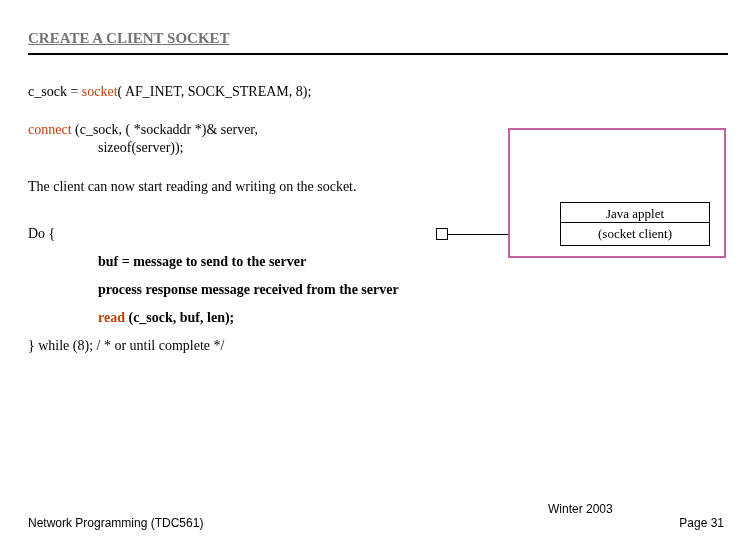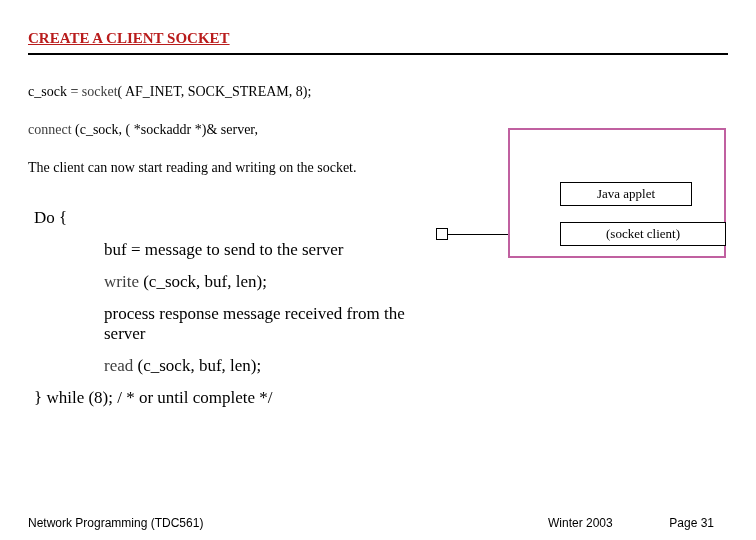--- a/index.html
+++ b/index.html
@@ -8,62 +8,62 @@
     height: 540px;
     background: #ffffff;
     font-family: "Times New Roman", Times, serif;
     position: relative;
     padding: 30px 28px 0 28px;
   }
   .title {
     font-weight: bold;
     font-size: 15px;
     text-decoration: underline;
-    color: #b91c1c;
+    color: #737373;
     margin-bottom: 6px;
   }
   .hr {
     height: 2px;
     background: #000;
     margin-bottom: 28px;
   }
   .line {
     font-size: 14px;
     color: #000;
     margin-bottom: 20px;
     line-height: 1.3;
   }
-  .kw { color: #404040; }
+  .kw { color: #c2410c; }
   .indent { padding-left: 70px; }
   .diagram {
     position: absolute;
     top: 128px;
     right: 30px;
     width: 218px;
     height: 130px;
     border: 2px solid #c060a0;
     background: #fff;
   }
   .box1 {
     position: absolute;
-    top: 52px;
+    top: 72px;
     left: 50px;
-    width: 132px;
+    width: 150px;
     height: 24px;
     border: 1px solid #000;
     background: #fff;
     text-align: center;
     font-size: 13px;
     line-height: 22px;
   }
   .box2 {
     position: absolute;
     top: 92px;
     left: 50px;
-    width: 166px;
+    width: 150px;
     height: 24px;
     border: 1px solid #000;
     background: #fff;
     text-align: center;
     font-size: 13px;
     line-height: 22px;
   }
   .connector {
     position: absolute;
     top: 228px;
@@ -81,76 +81,74 @@
   }
   .connector .sq {
     position: absolute;
     top: 0;
     left: 0;
     width: 12px;
     height: 12px;
     border: 1px solid #000;
     background: #fff;
   }
-  .do-block { margin-top: 30px; font-size: 17px; margin-left: 6px; }
+  .do-block { margin-top: 30px; font-size: 14px; }
   .do-block .item { margin: 12px 0; }
-  .do-block .inner { padding-left: 70px; }
+  .do-block .inner { padding-left: 70px; font-weight: bold; }
   .footer {
     position: absolute;
     bottom: 10px;
     left: 28px;
     right: 28px;
     font-family: Arial, sans-serif;
     font-size: 12px;
     color: #000;
   }
   .footer .center {
     position: absolute;
     left: 520px;
-    bottom: 0;
+    bottom: 14px;
   }
   .footer .right {
     position: absolute;
-    right: 14px;
+    right: 4px;
     bottom: 0;
   }
 </style>
 </head>
 <body>
 
 <div class="title">CREATE A CLIENT SOCKET</div>
 <div class="hr"></div>
 
 <div class="line">
   <span>c_sock = </span><span class="kw">socket</span><span>( AF_INET, SOCK_STREAM, 8);</span>
 </div>
 
 <div class="line">
   <span class="kw">connect </span><span>(c_sock, ( *sockaddr *)&amp; server,</span>
+  <div class="indent">sizeof(server));</div>
 </div>
 
 <div class="line" style="max-width:380px;">The client can now start reading and writing on the socket.</div>
 
 <div class="connector">
   <div class="sq"></div>
   <div class="hline"></div>
 </div>
 
 <div class="diagram">
   <div class="box1">Java applet</div>
   <div class="box2">(socket client)</div>
 </div>
 
 <div class="do-block">
   <div class="item">Do {</div>
   <div class="inner">
     <div class="item">buf = message to send to the server</div>
-    <div class="item">
-      <span class="kw">write </span><span>(c_sock, buf, len);</span>
-    </div>
     <div class="item" style="max-width:320px;">process response message received from the server</div>
     <div class="item">
       <span class="kw">read </span><span>(c_sock, buf, len);</span>
     </div>
   </div>
   <div class="item">} while (8);  / * or until complete */</div>
 </div>
 
 <div class="footer">
   <span>Network Programming (TDC561)</span>

